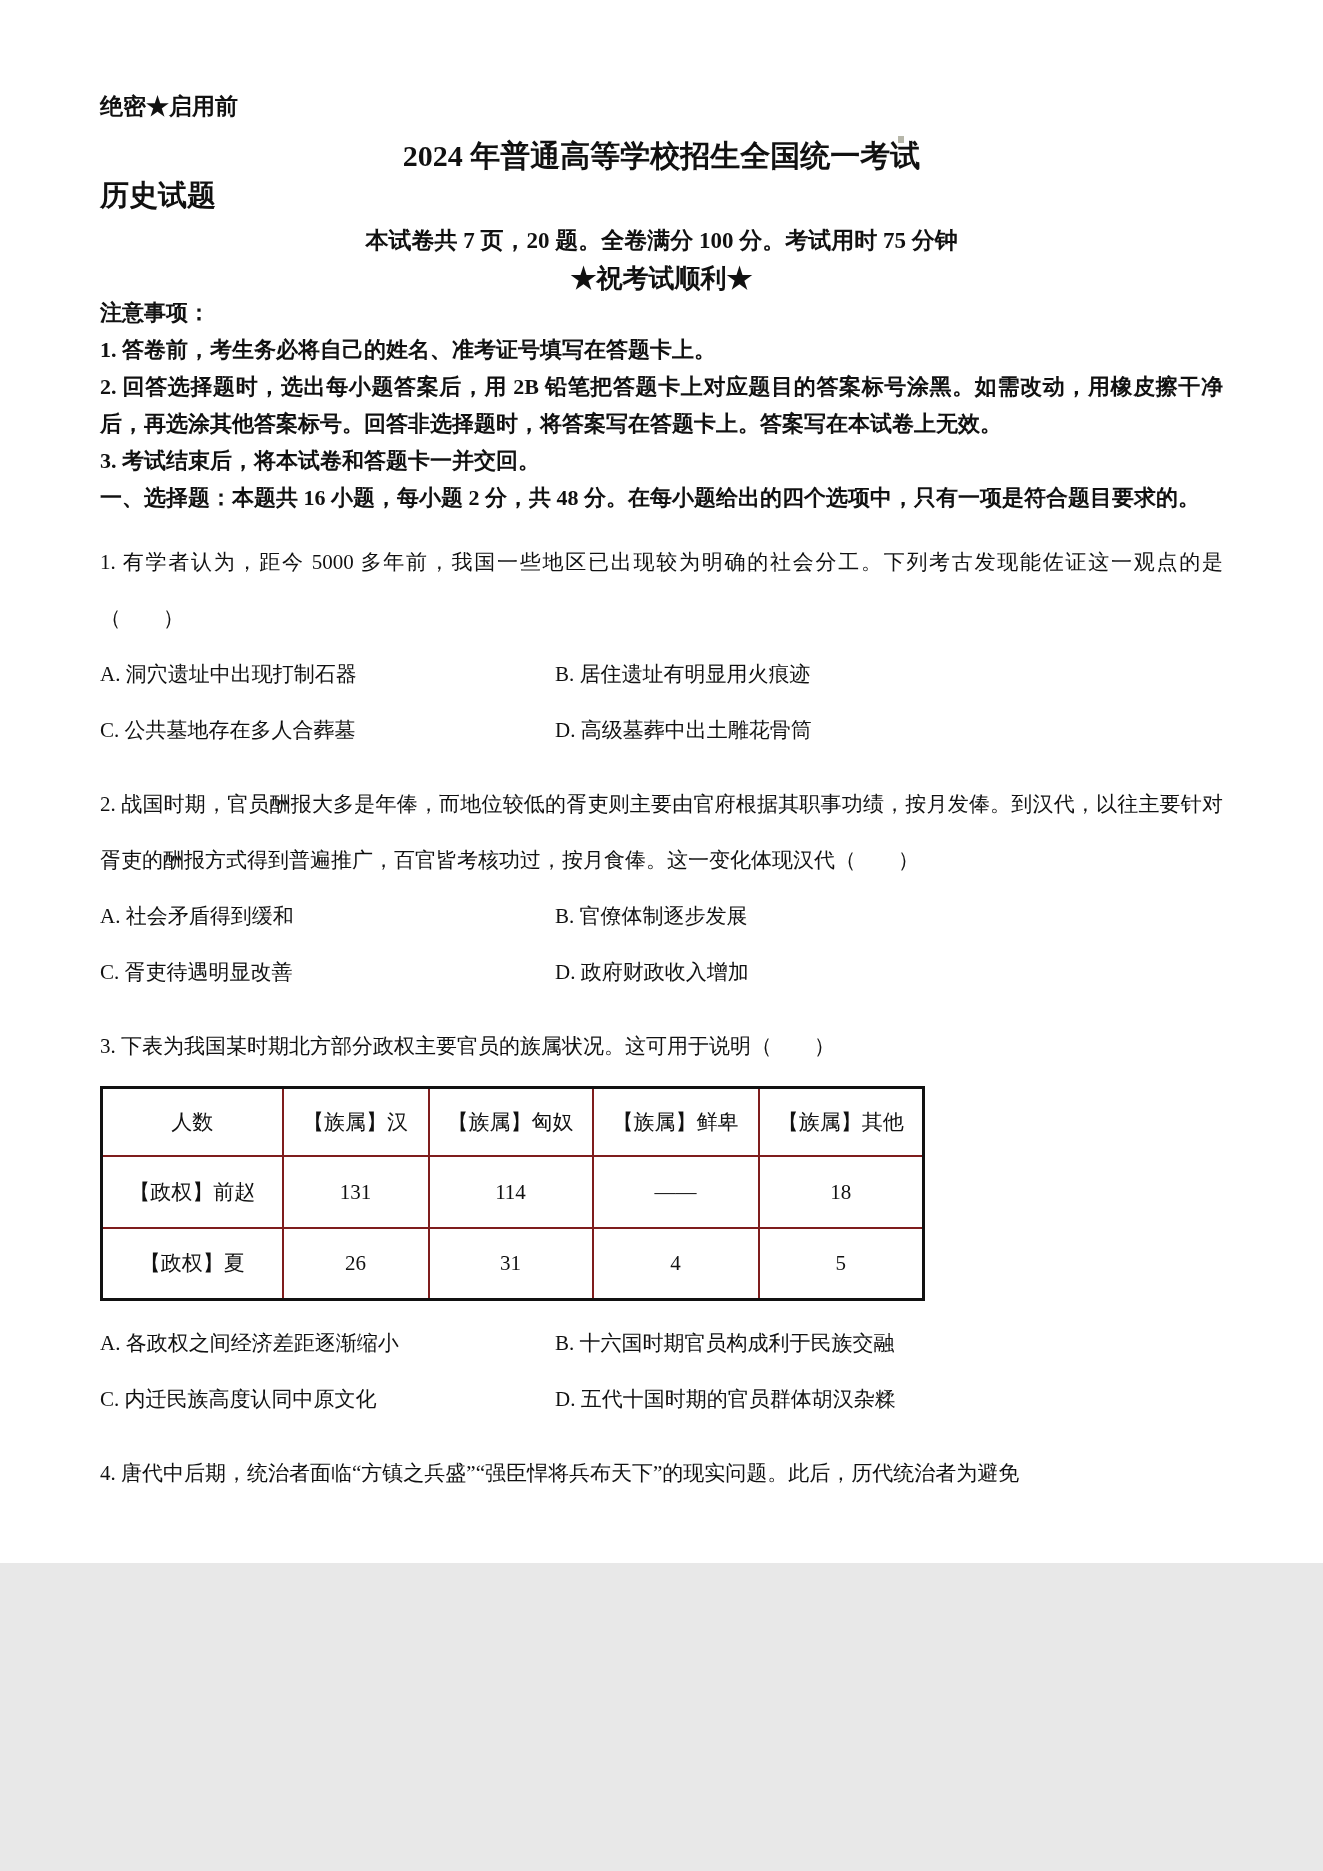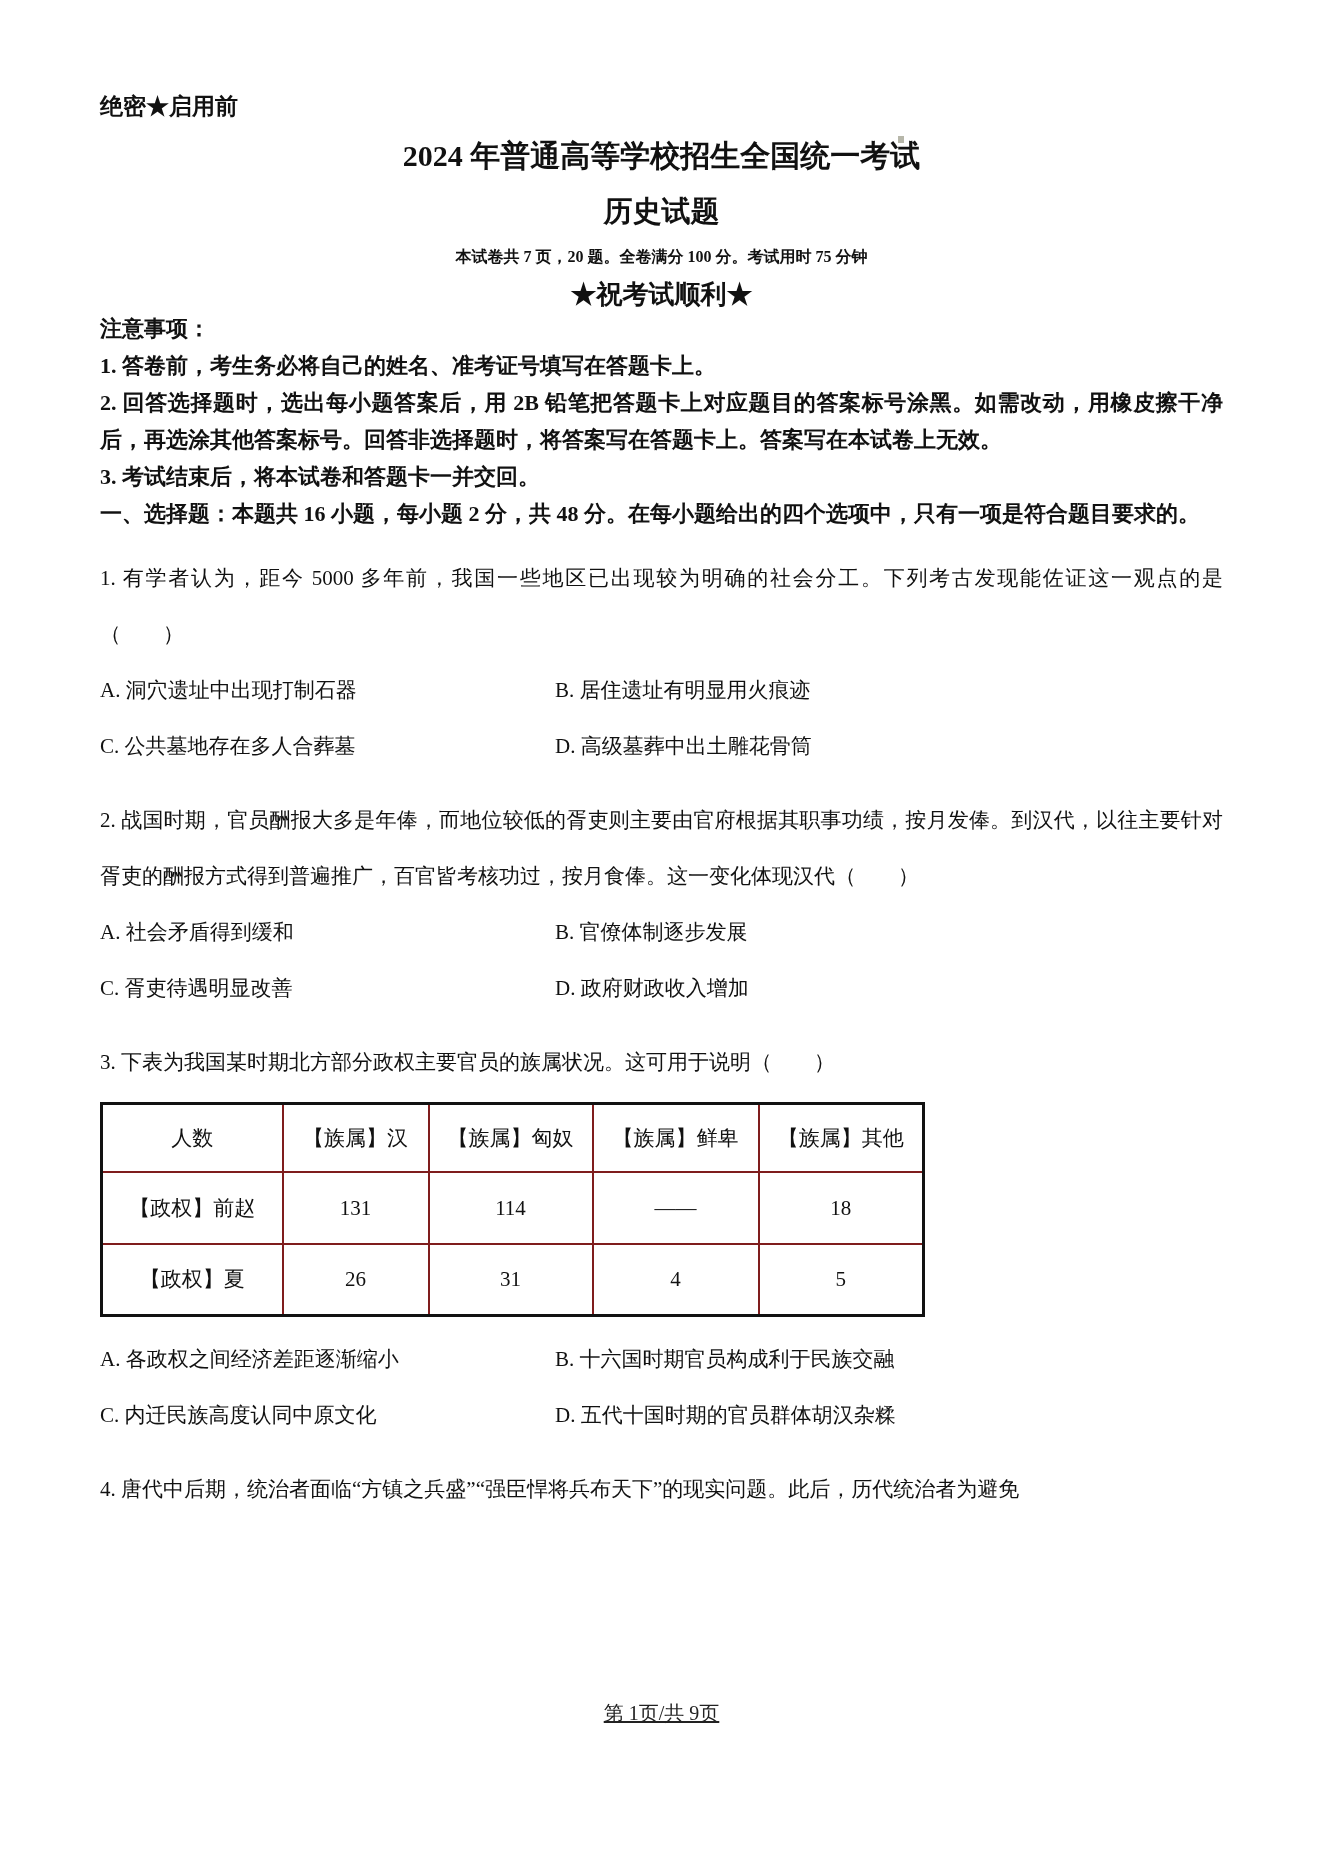--- a/index.html
+++ b/index.html
@@ -1,50 +1,49 @@
 <!DOCTYPE html>
 <html><head>
 <meta charset="utf-8">
 <style>
   * { margin: 0; padding: 0; box-sizing: border-box; }
   html, body { background: #e8e8e8; }
   .page {
     position: relative;
     width: 1323px;
-    height: 1871px;
+    height: 1563px;
     margin: 0 auto;
     background: #ffffff;
     color: #111111;
     font-family: "Liberation Serif", "DejaVu Serif", serif;
     padding: 94px 100px 8px 100px;
     overflow: hidden;
   }
   .classification {
     font-size: 23px;
     font-weight: bold;
     line-height: 26px;
   }
   .exam-title {
     margin-top: 16px;
     text-align: center;
     font-size: 30px;
     font-weight: bold;
     line-height: 40px;
   }
   .exam-subtitle {
-    margin-top: 16px;
-    text-align: center;
+    text-align: left;
     font-size: 29px;
     font-weight: bold;
     line-height: 38px;
   }
   .exam-info {
     margin-top: 12px;
     text-align: center;
-    font-size: 16px;
+    font-size: 23px;
     font-weight: bold;
     line-height: 30px;
   }
   .exam-wish {
     margin-top: 8px;
     text-align: center;
     font-size: 26px;
     font-weight: bold;
     line-height: 30px;
   }

